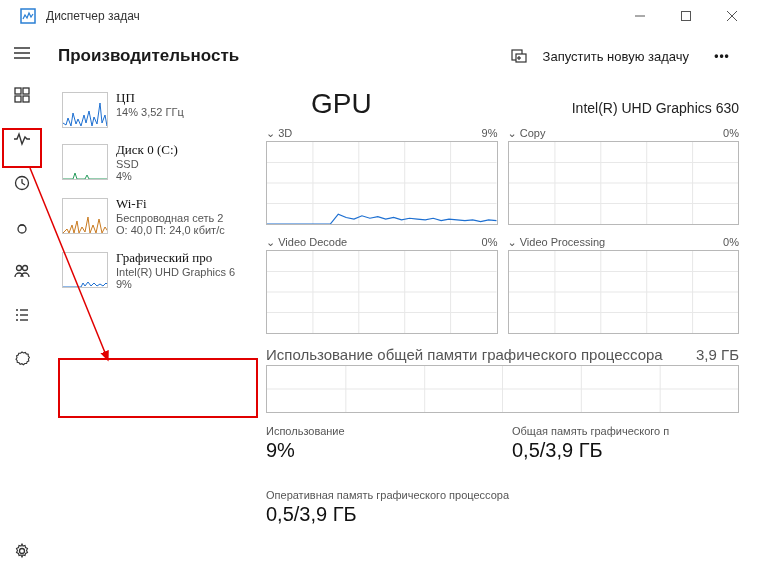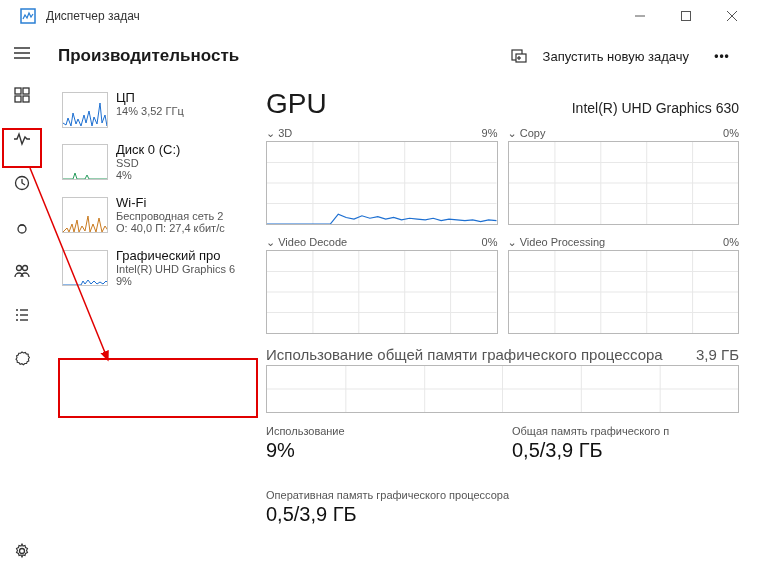--- a/index.html
+++ b/index.html
@@ -23,26 +23,26 @@
   .header-row { display: flex; align-items: center; height: 44px; margin-top: 2px; }
   .page-title { font-size: 17px; font-weight: 600; flex: 1; }
   .task-btn { display: flex; align-items: center; gap: 16px; font-size: 13px; padding: 4px 8px; border-radius: 4px; }
   .more-btn { width: 34px; height: 30px; display: flex; align-items: center; justify-content: center; margin-left: 8px; border-radius: 4px; font-weight: bold; letter-spacing: 1px; }
   
   .main-split { display: flex; gap: 8px; flex: 1; overflow: hidden; margin-top: 6px; }
   
   .side-list { width: 200px; display: flex; flex-direction: column; gap: 2px; }
   .side-item { display: flex; padding: 6px 4px; border-radius: 4px; gap: 8px; align-items: flex-start; }
   .thumb { width: 46px; height: 36px; border: 1px solid #c8c8c8; position: relative; overflow: hidden; flex-shrink: 0; margin-top: 2px; }
-  .side-text .t1 { font-size: 13px; color: #111; white-space: nowrap; }
+  .side-text .t1 { font-size: 13px; color: #111; white-space: nowrap; font-family: Liberation Serif, serif; }
   .side-text .t2 { font-size: 11px; color: #555; white-space: nowrap; overflow: hidden; text-overflow: ellipsis; max-width: 134px; }
   
   .detail { flex: 1; display: flex; flex-direction: column; overflow: hidden; }
   .detail-header { display: flex; align-items: baseline; justify-content: space-between; margin-top: 4px; margin-bottom: 6px; }
-  .gpu-name { font-size: 28px; font-weight: 400; }
+  .gpu-name { font-size: 28px; font-weight: 400; margin-left: 45px; }
   .gpu-model { font-size: 14px; color: #222; }
   
   .chart-grid { display: grid; grid-template-columns: 1fr 1fr; grid-auto-rows: auto; column-gap: 10px; row-gap: 2px; }
   .chart-label-row { display: flex; justify-content: space-between; align-items: center; font-size: 11px; color: #555; }
   .chart-label-row .lbl { display: flex; align-items: center; gap: 3px; }
   .chev { display: inline-block; transform: translateY(1px); }
   .mini-chart { height: 84px; border: 1px solid #b8b8b8; position: relative; overflow: hidden; margin-top: 2px; margin-bottom: 8px; }
   
   .shared-row { margin-top: 4px; }
   .shared-label-row { display: flex; justify-content: space-between; font-size: 15px; color: #555; }
@@ -206,21 +206,21 @@
 
         <div class="side-item">
           <div class="thumb">
             <svg width="46" height="36">
                 <polyline points="0,34 4,30 6,34 9,26 11,34 14,22 16,34 19,28 22,33 25,18 27,34 30,26 33,34 36,20 39,34 42,28 46,34" fill="none" stroke="#c97a1f" stroke-width="1"></polyline>
               </svg>
           </div>
           <div class="side-text">
             <div class="t1">Wi-Fi</div>
             <div class="t2">Беспроводная сеть 2</div>
-            <div class="t2">О: 40,0 П: 27,4 кбит/с</div>
+            <div class="t2">О: 40,0 П: 24,0 кбит/с</div>
           </div>
         </div>
 
         <div class="side-item">
           <div class="thumb">
             <svg width="46" height="36">
                 <polyline points="0,34 18,34 20,30 22,33 25,29 28,33 31,30 34,33 37,31 40,33 43,30 46,33" fill="none" stroke="#1d6fd1" stroke-width="1"></polyline>
               </svg>
           </div>
           <div class="side-text">

